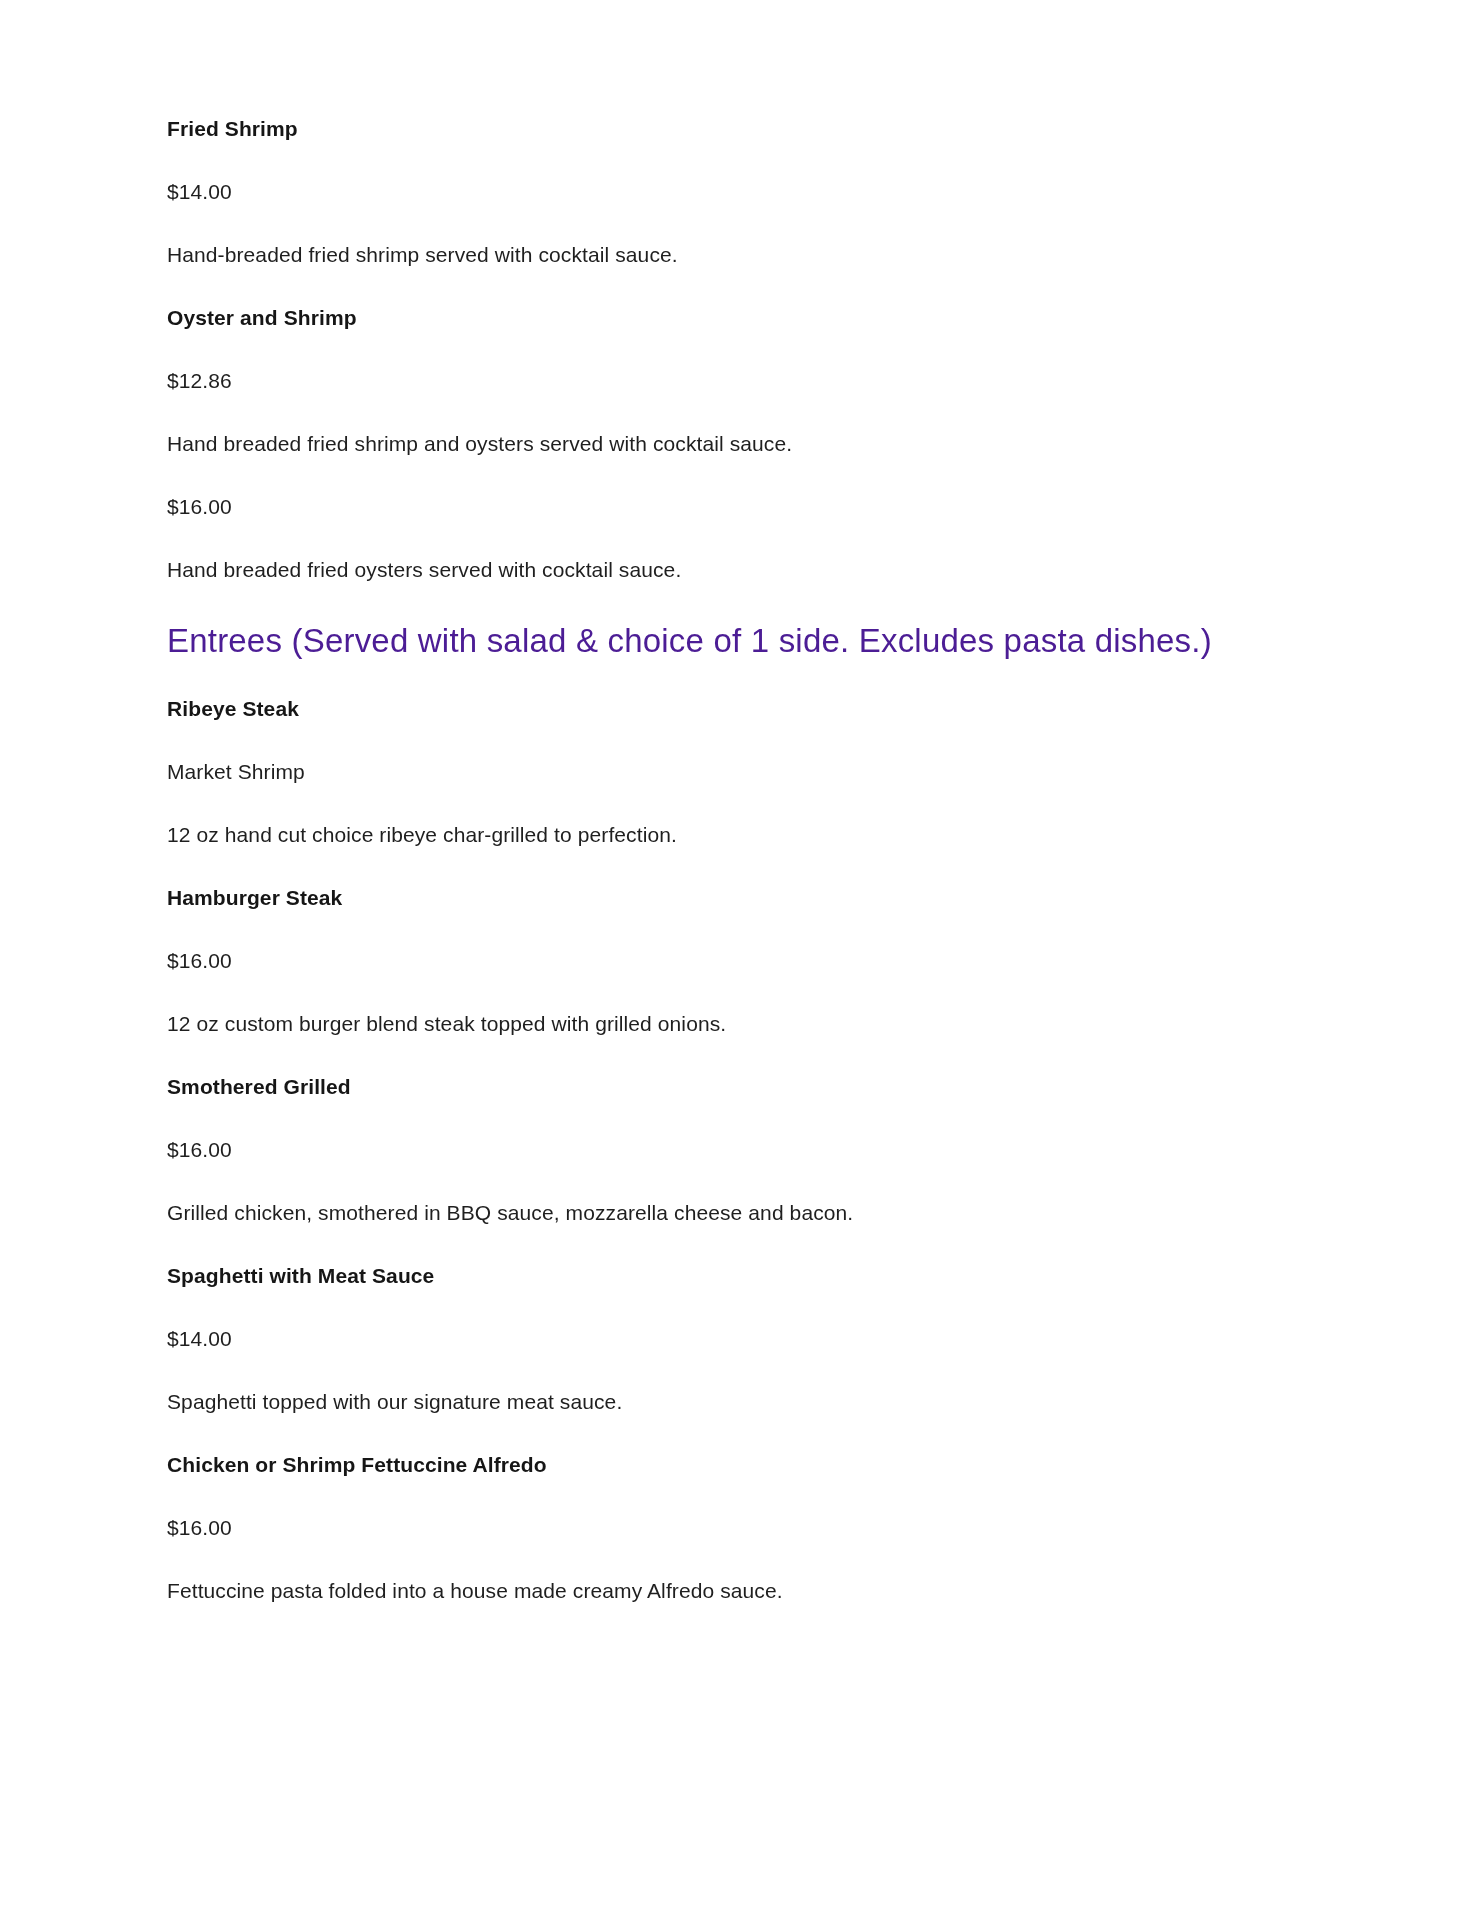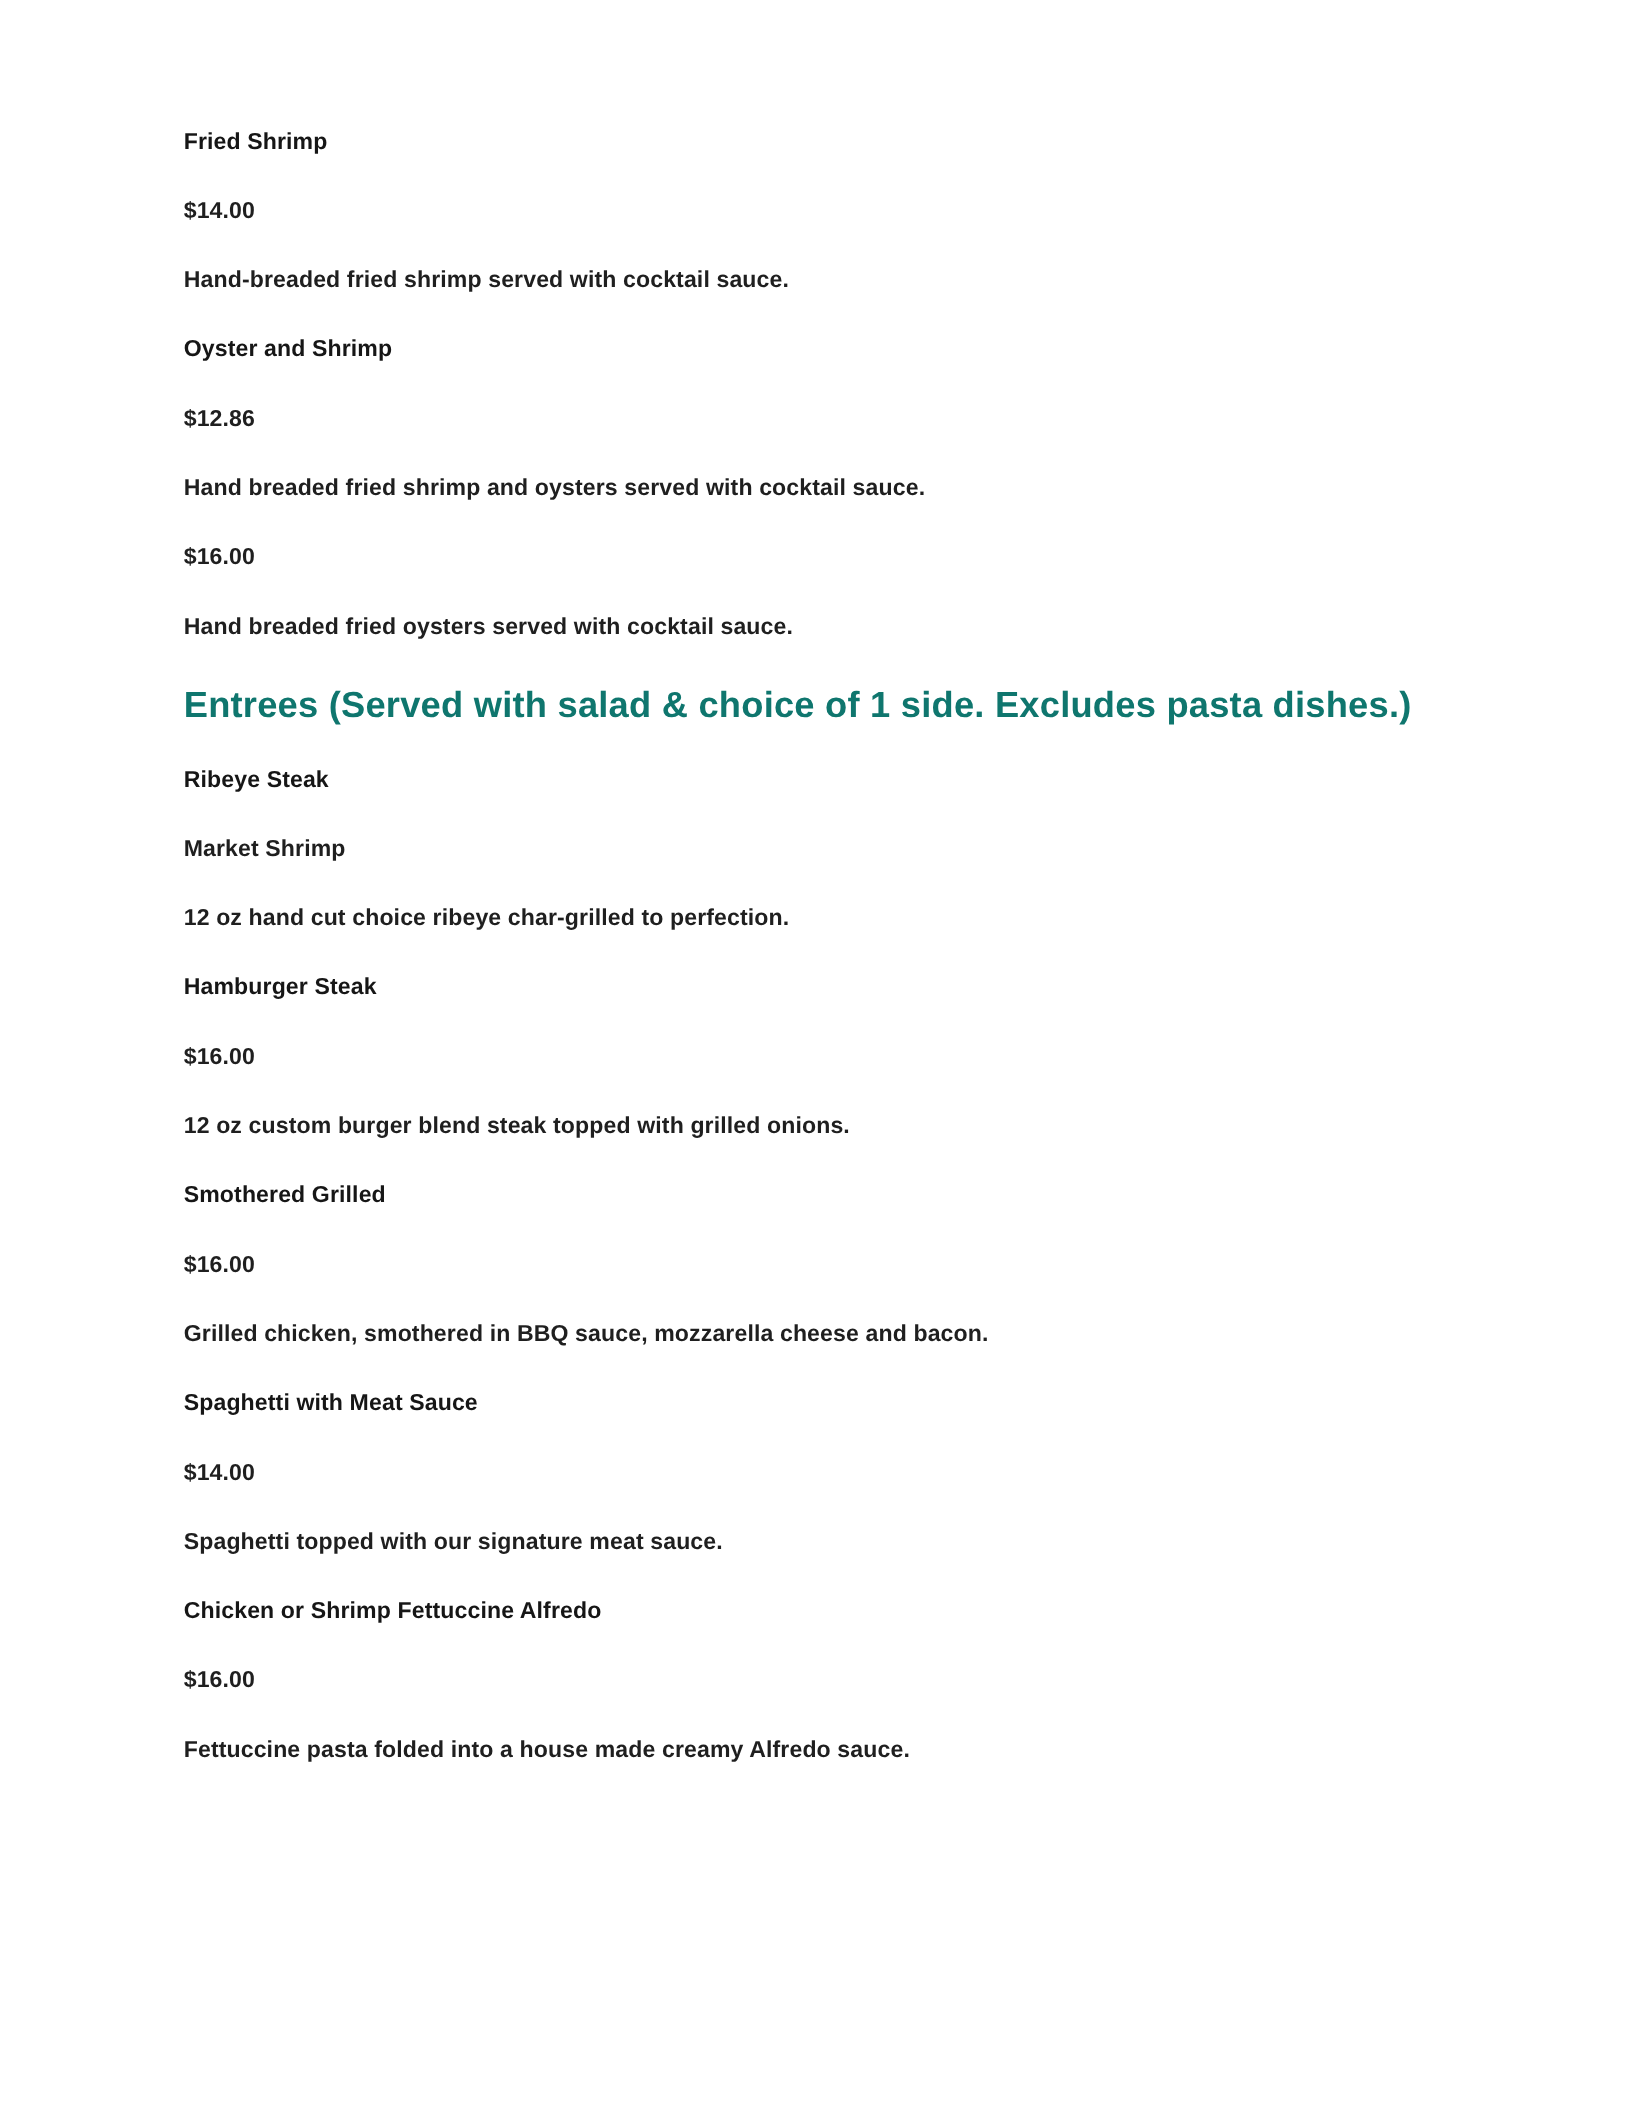--- a/index.html
+++ b/index.html
@@ -26,29 +26,29 @@
     font-size: 21px;
     line-height: 25px;
     letter-spacing: 0.1px;
   }
   .item-name {
     font-weight: bold;
     color: #161616;
   }
   .item-price,
   .item-desc {
-    font-weight: bold;
+    font-weight: normal;
     color: #1f1f1f;
   }
   .section-heading {
     margin: 0 0 34px 0;
     font-size: 33px;
     line-height: 42px;
-    font-weight: bold;
-    color: #0f766e;
+    font-weight: normal;
+    color: #4c1d95;
     letter-spacing: 0.2px;
   }
 </style>
 </head>
 <body>
 
 <div class="page">
 
   <div>
     <p class="line item-name">Fried Shrimp</p>

